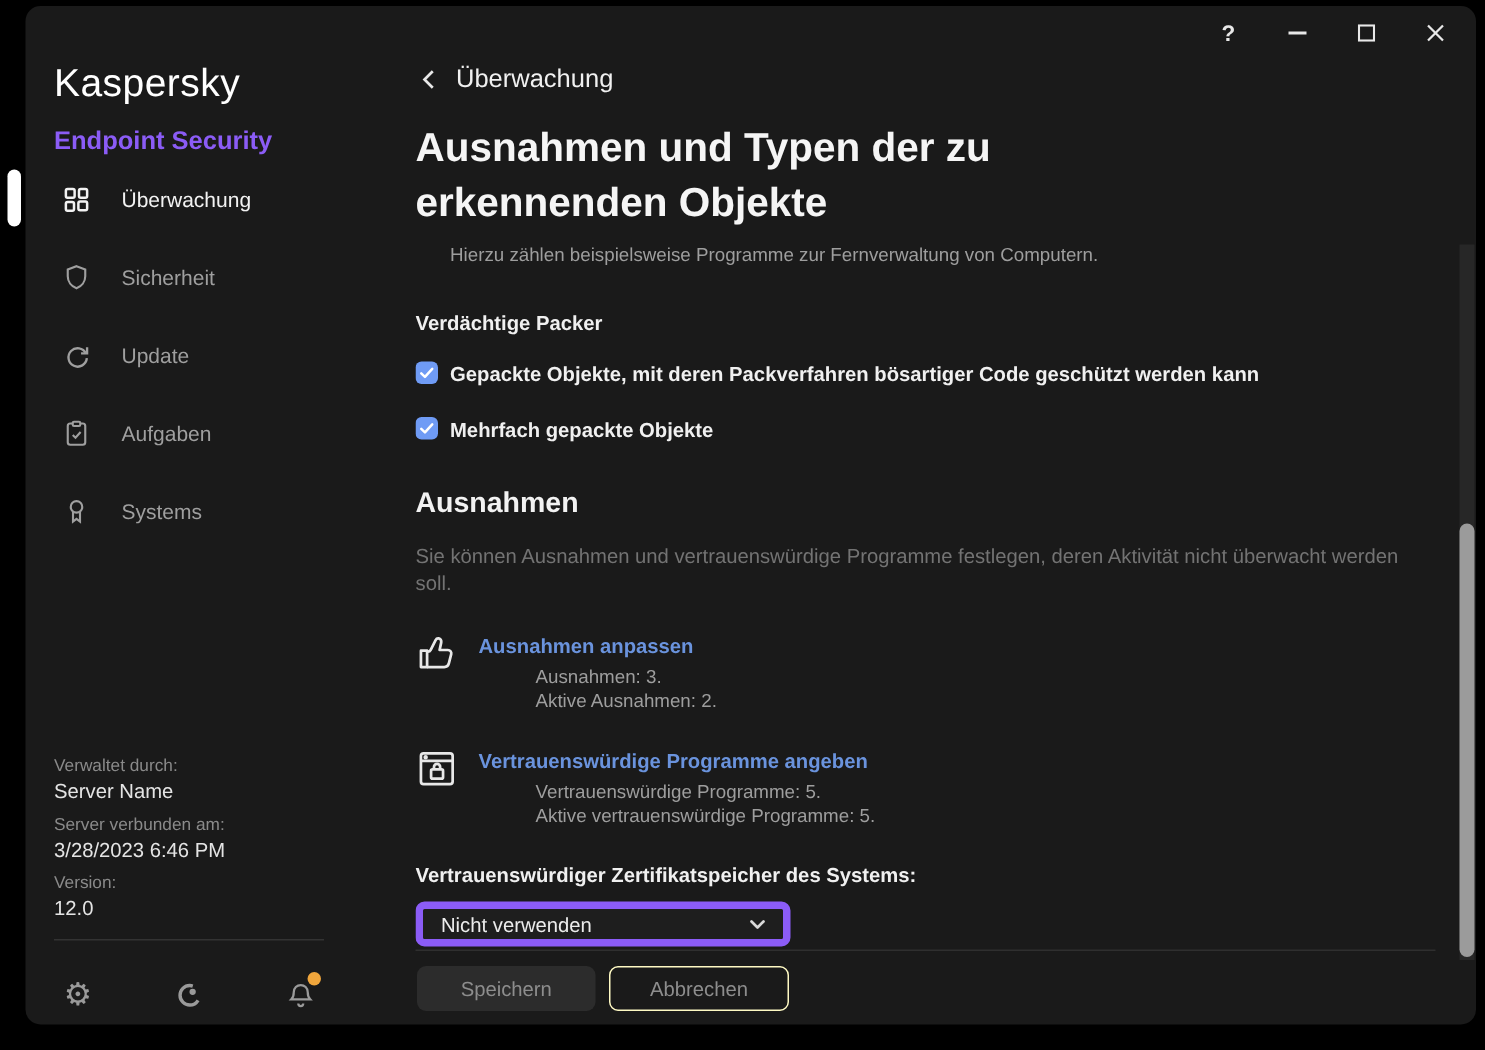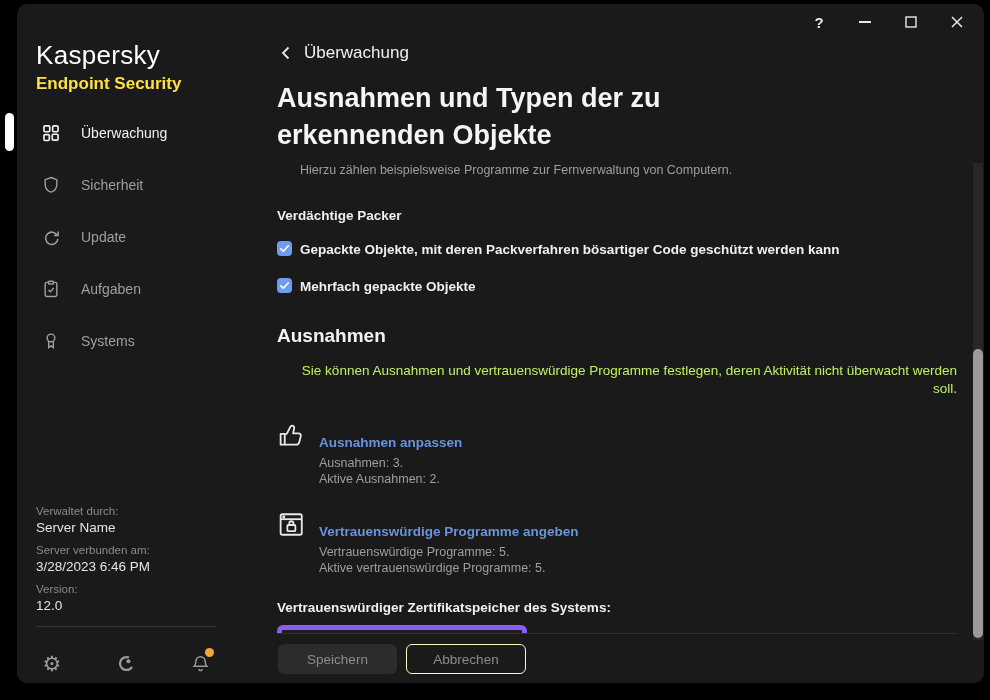--- a/index.html
+++ b/index.html
@@ -11,21 +11,21 @@
            background:#1a1a1a; border-radius:10px; overflow:hidden; }
 
   
   .win-controls { position:absolute; top:7px; right:16px; display:flex; gap:24px; }
   .win-btn { width:22px; height:22px; display:flex; align-items:center; justify-content:center;
              color:#e8e8e8; font-size:15px; cursor:default; }
 
   
   .brand { position:absolute; left:19px; top:36px; }
   .brand-name { color:#ffffff; font-size:26px; letter-spacing:.3px; }
-  .brand-sub  { color:#fde047; font-size:17px; font-weight:bold; margin-top:3px; }
+  .brand-sub  { color:#8b5cf6; font-size:17px; font-weight:bold; margin-top:13px; }
 
   .nav { position:absolute; left:0; top:109px; width:260px; display:flex; flex-direction:column; gap:12px; }
   .nav-item { display:flex; align-items:center; height:40px; padding-left:23px; gap:19px; color:#9f9f9f; font-size:14px; cursor:pointer; }
   .nav-item.selected { color:#f2f2f2; }
   .nav-item .nicon { width:22px; height:22px; display:flex; align-items:center; justify-content:center; }
   .nav-pill { position:absolute; left:5px; top:113px; width:9px; height:38px; background:#fff; border-radius:5px; }
 
   .server-info { position:absolute; left:19px; top:501px; }
   .si-label { color:#8a8a8a; font-size:11.5px; margin-top:9px; }
   .si-label:first-child { margin-top:0; }
@@ -57,27 +57,27 @@
   .clip-line span { display:block; margin-top:-13px; }
   .chk-sliver { width:15px; height:6px; margin-top:8px; flex:0 0 auto;
                 background:#6f9bf5; border-radius:0 0 5px 5px; cursor:pointer; }
   .row-desc { color:#9e9e9e; font-size:12.5px; line-height:16px; margin:7px 0 0 23px; }
 
   .section-h { color:#f0f0f0; font-size:13.5px; font-weight:bold; margin-top:30px; }
   .cb1 { margin-top:17px; }
   .cb2 { margin-top:18px; }
 
   .exclusions-h { color:#f2f2f2; font-size:19px; font-weight:bold; margin-top:29px; }
-  .exclusions-p { color:#bef264; font-size:13.5px; line-height:18px; margin-top:15px; width:680px;text-align:right; }
+  .exclusions-p { color:#737373; font-size:13.5px; line-height:18px; margin-top:15px; width:680px; }
 
   .link-row { display:flex; gap:13px; margin-top:23px; align-items:flex-start; }
   .link-row .licon { width:29px; height:29px; color:#e8e8e8; flex:0 0 auto; }
-  .link-text { color:#6a93dd; font-size:13.5px; font-weight:bold; margin-top:14px; cursor:pointer; }
+  .link-text { color:#6a93dd; font-size:13.5px; font-weight:bold; margin-top:2px; cursor:pointer; }
   .link-detail { color:#9e9e9e; font-size:12.5px; line-height:15.5px; }
-  .link-details { margin-top:6px; }
+  .link-details { margin-top:6px;margin-left:38px; }
 
   .cert-label { color:#f0f0f0; font-size:13.5px; font-weight:bold; margin-top:24px; }
   .dropdown { margin-top:10px; width:250px; height:30px; background:#1e1e1e; border:5px solid #8b5cf6;
               border-radius:6px; display:flex; align-items:center; justify-content:space-between;
               padding:0 12px; cursor:pointer; }
   .dropdown-value { color:#ececec; font-size:13.5px; }
 
   
   .footer-divider { position:absolute; left:260px; top:629px; width:680px; height:1px; background:#2f2f2f; }
   .btn-row { position:absolute; left:261px; top:640px; display:flex; gap:9px; }

